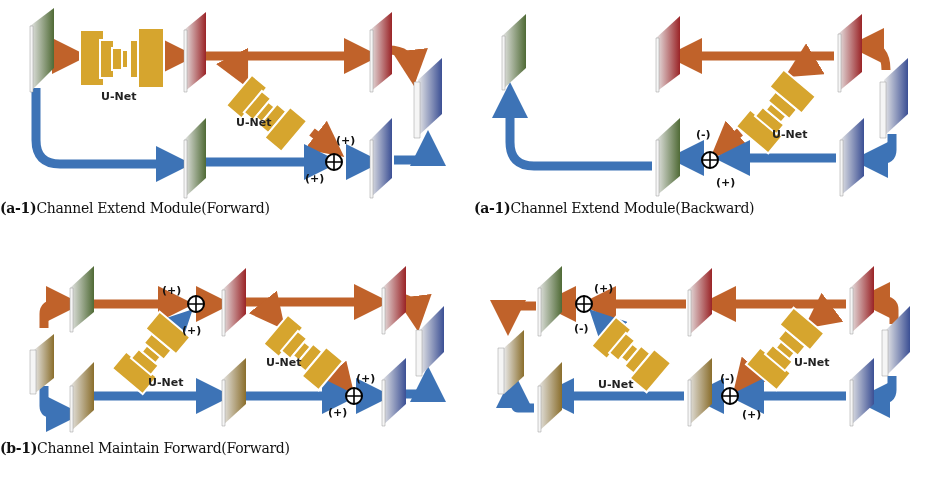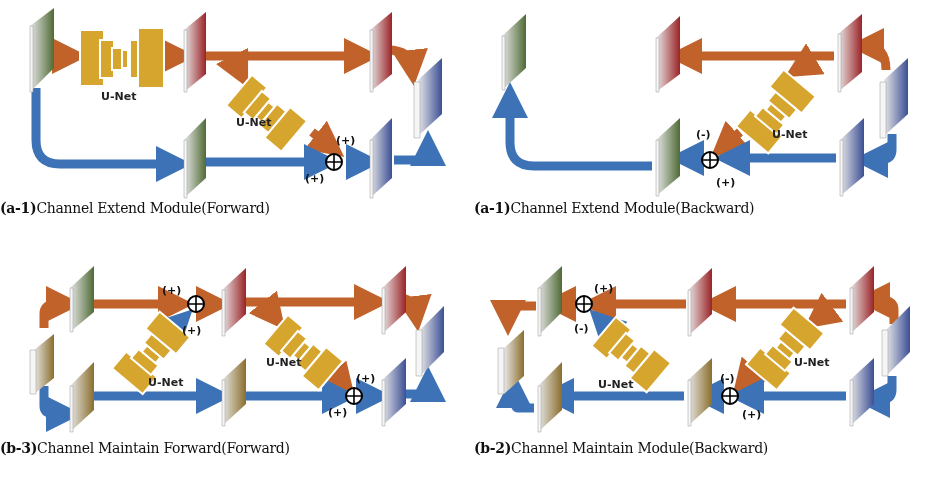--- a/index.html
+++ b/index.html
@@ -234,21 +234,21 @@
       </g>
     <g>
         <circle cx="354" cy="156" r="8" fill="#fff" stroke="#000" stroke-width="2"></circle>
         <path d="M346,156 H362 M354,148 V164" stroke="#000" stroke-width="1.6"></path>
       </g>
     <text class="sgn" x="162" y="54">(+)</text>
     <text class="sgn" x="182" y="94">(+)</text>
     <text class="sgn" x="356" y="142">(+)</text>
     <text class="sgn" x="328" y="176">(+)</text>
   </svg>
-  <div class="cap"><b>(b-3)</b><span>Channel Maintain Forward(Forward)</span></div>
+  <div class="cap"><b>(b-1)</b><span>Channel Maintain Forward(Forward)</span></div>
 </div>
 
 <div class="panel" style="left:474px;top:240px">
   <svg width="474" height="200">
     <g fill="none" stroke-width="9">
       <path d="M420,84 L420,70 Q420,60 406,60 L398,60" stroke="#c0622a" marker-end="url(#mO)"></path>
       <path d="M372,64 L244,64" stroke="#c0622a" marker-end="url(#mO)"></path>
       <path d="M212,64 L124,64" stroke="#c0622a" marker-end="url(#mO)"></path>
       <path d="M98,64 L84,64" stroke="#c0622a" marker-end="url(#mO)"></path>
       <path d="M62,66 L42,66 Q34,66 34,78" stroke="#c0622a" marker-end="url(#mO)"></path>
@@ -315,14 +315,13 @@
       </g>
     <g>
         <circle cx="256" cy="156" r="8" fill="#fff" stroke="#000" stroke-width="2"></circle>
         <path d="M248,156 H264 M256,148 V164" stroke="#000" stroke-width="1.6"></path>
       </g>
     <text class="sgn" x="120" y="52">(+)</text>
     <text class="sgn" x="100" y="92">(-)</text>
     <text class="sgn" x="246" y="142">(-)</text>
     <text class="sgn" x="268" y="178">(+)</text>
   </svg>
-  <div class="cap"><b>(b-2)</b><span>Channel Maintain Module(Backward)</span></div>
 </div>
 
 </body></html>

